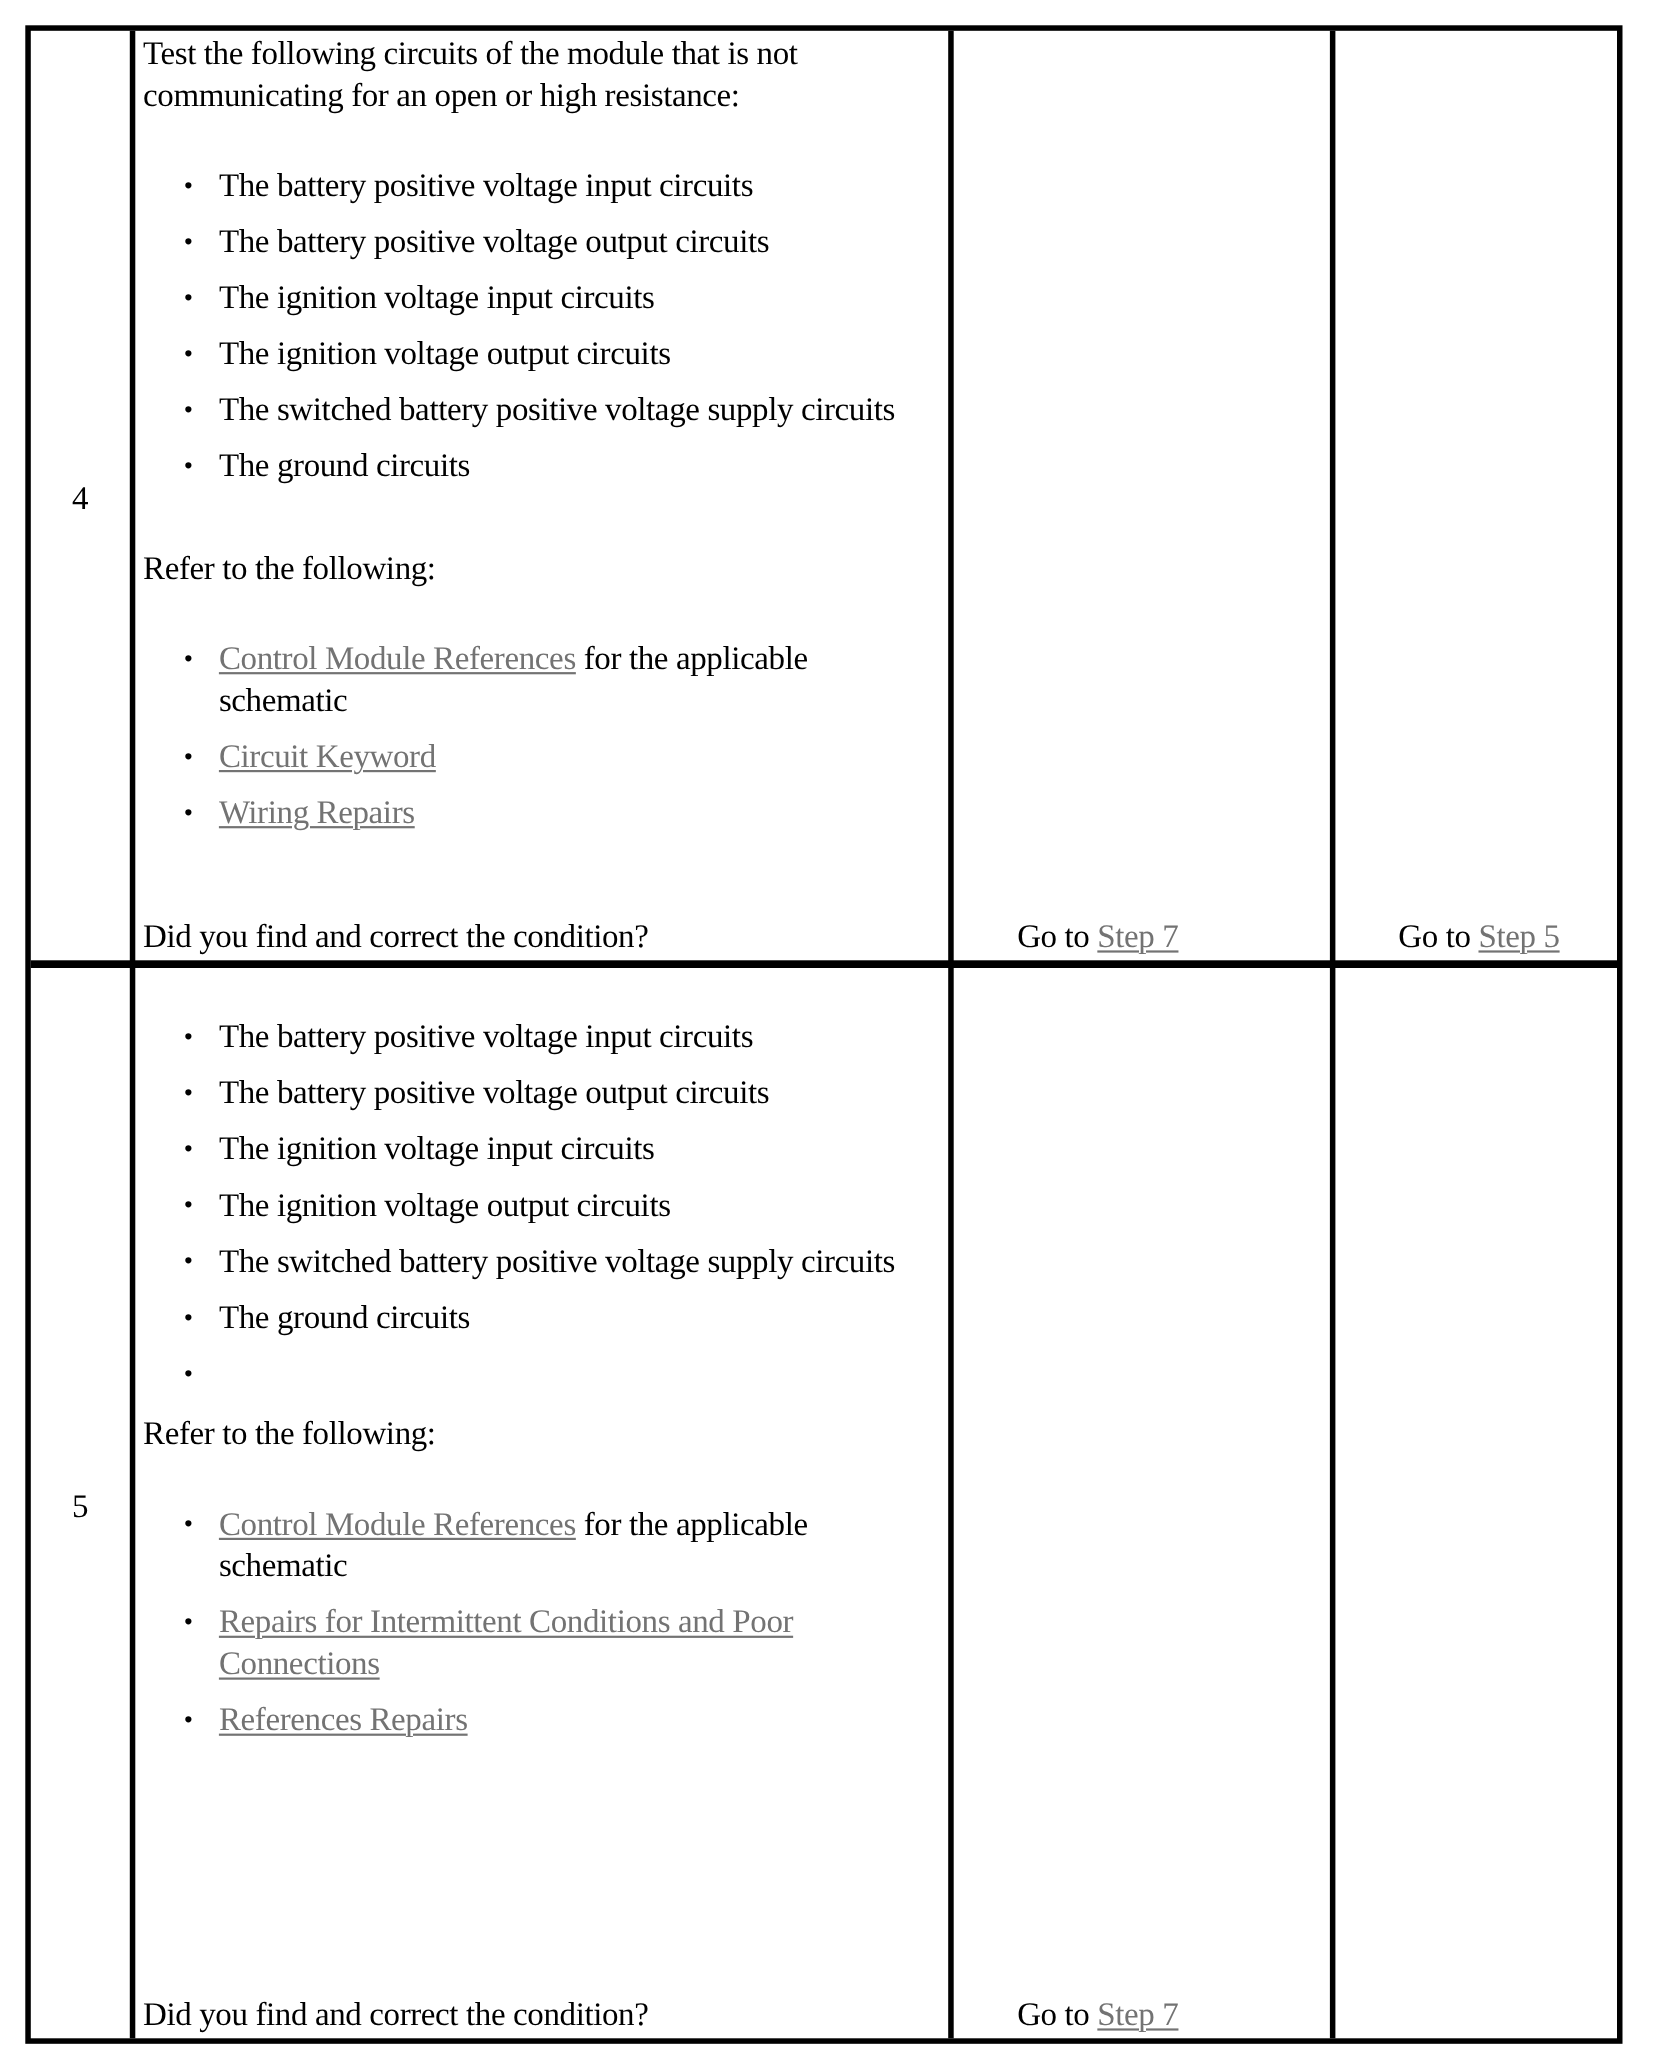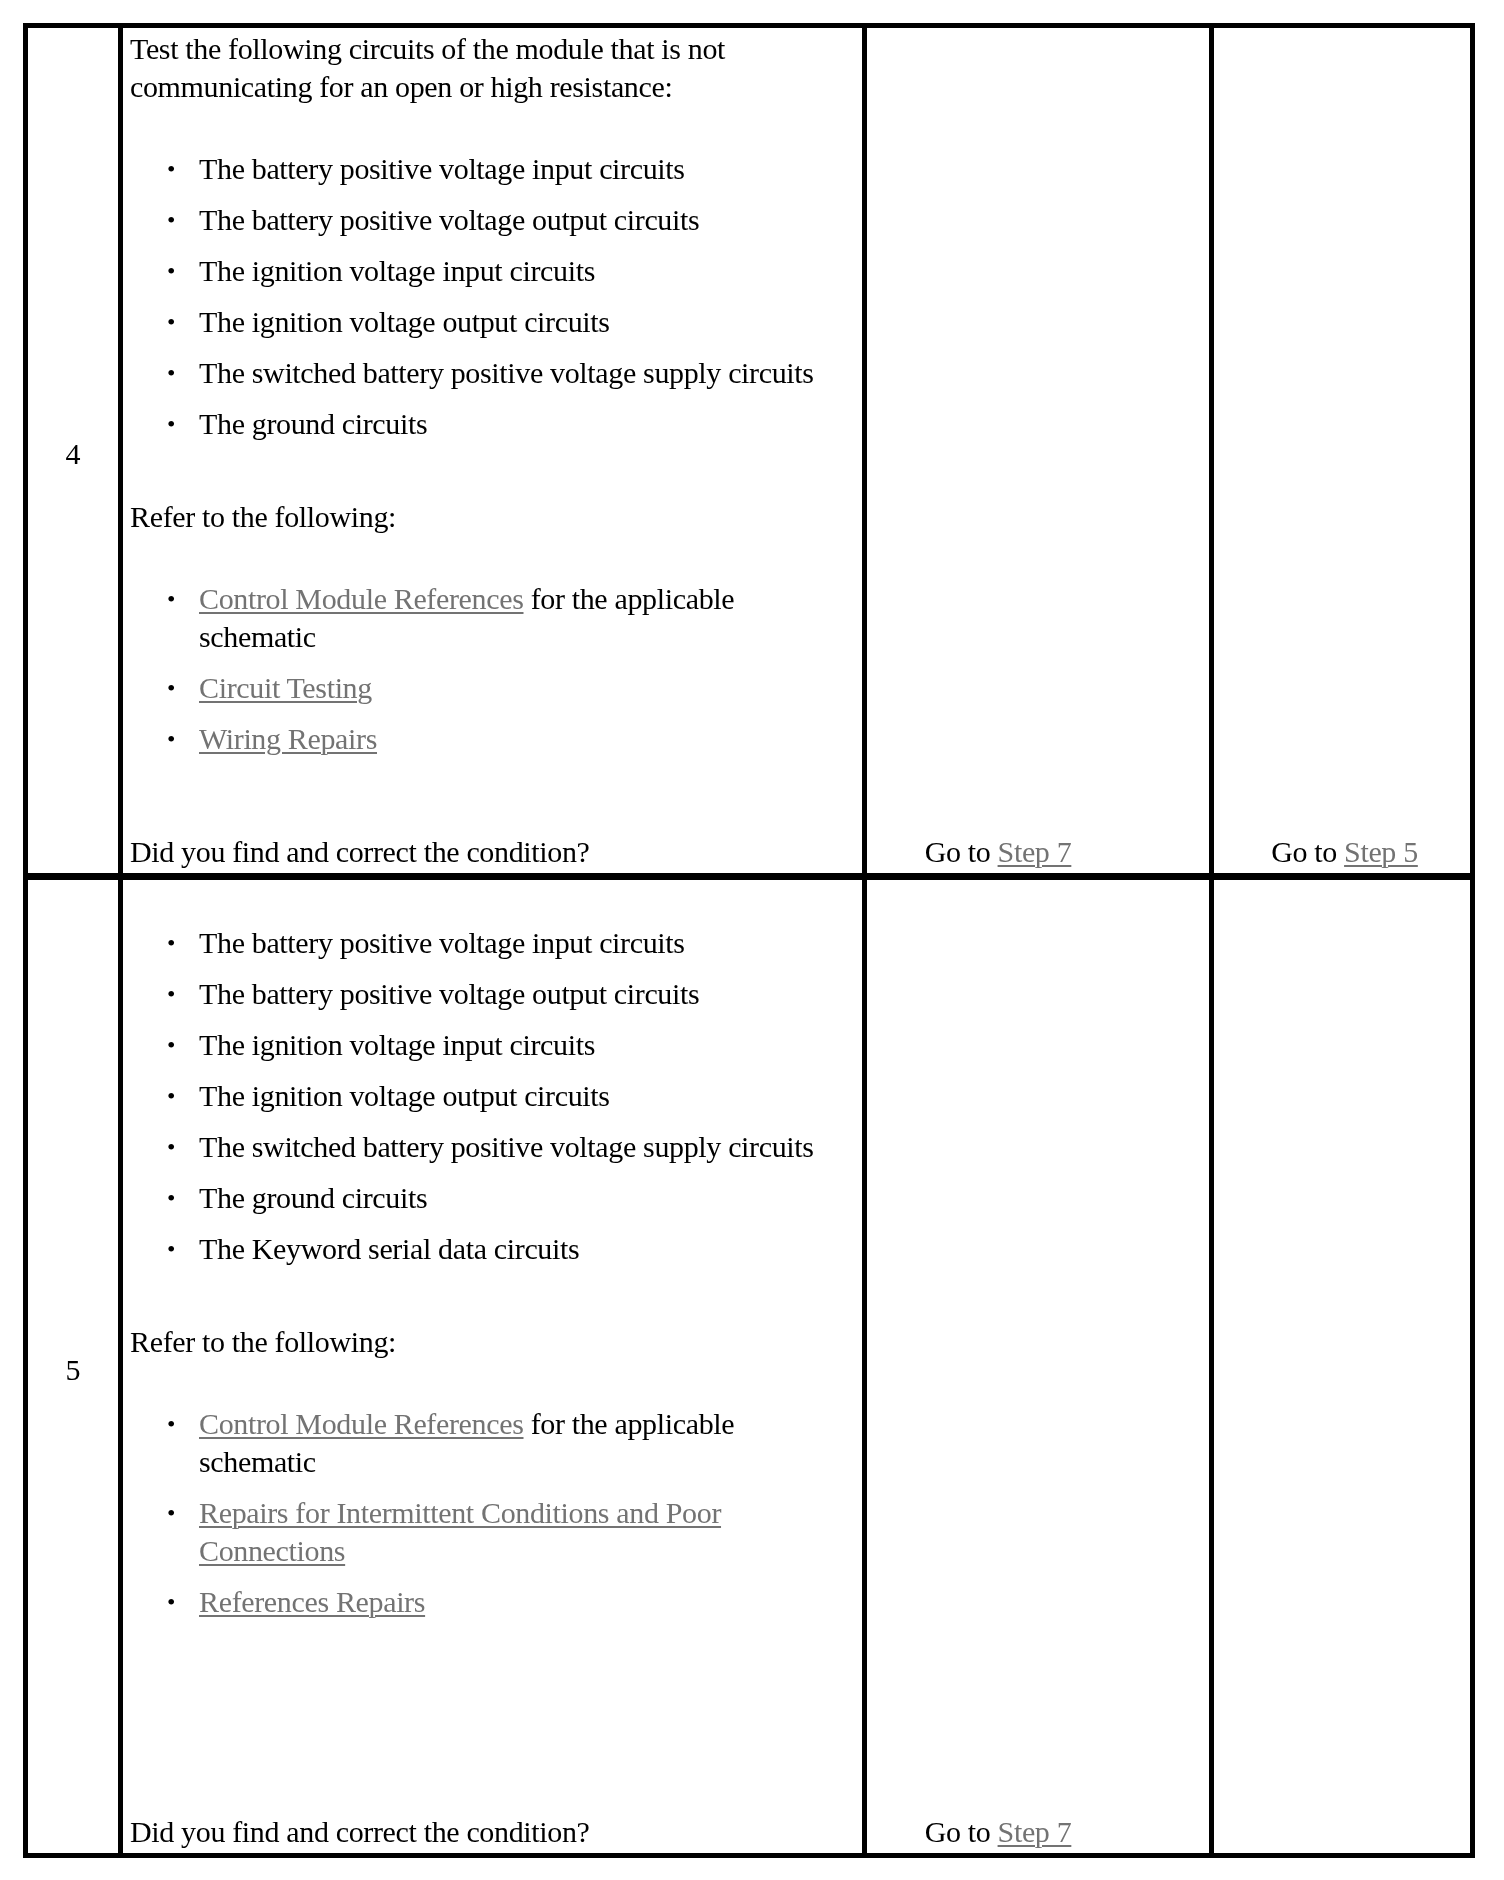--- a/index.html
+++ b/index.html
@@ -127,21 +127,21 @@
         <li><span class="bullet">•</span><span>The ignition voltage input circuits</span></li>
         <li><span class="bullet">•</span><span>The ignition voltage output circuits</span></li>
         <li><span class="bullet">•</span><span>The switched battery positive voltage supply circuits</span></li>
         <li><span class="bullet">•</span><span>The ground circuits</span></li>
       </ul>
       <div class="gap-refer"></div>
       <div class="txt">Refer to the following:</div>
       <div class="gap-intro"></div>
       <ul class="blist txt">
         <li><span class="bullet">•</span><a class="lnk" href="#">Control Module References</a><span> for the applicable schematic</span></li>
-        <li><span class="bullet">•</span><a class="lnk" href="#">Circuit Testing</a></li>
+        <li><span class="bullet">•</span><a class="lnk" href="#">Circuit Keyword</a></li>
         <li><span class="bullet">•</span><a class="lnk" href="#">Wiring Repairs</a></li>
       </ul>
       <div class="txt question">Did you find and correct the condition?</div>
     </div>
     <div class="cell yes">
       <div class="txt go"><span>Go to </span><a class="lnk" href="#">Step 7</a></div>
     </div>
     <div class="cell no">
       <div class="txt go"><span>Go to </span><a class="lnk" href="#">Step 5</a></div>
     </div>
@@ -155,21 +155,21 @@
     </div>
     <div class="cell action">
       <div class="gap-intro"></div>
       <ul class="blist txt">
         <li><span class="bullet">•</span><span>The battery positive voltage input circuits</span></li>
         <li><span class="bullet">•</span><span>The battery positive voltage output circuits</span></li>
         <li><span class="bullet">•</span><span>The ignition voltage input circuits</span></li>
         <li><span class="bullet">•</span><span>The ignition voltage output circuits</span></li>
         <li><span class="bullet">•</span><span>The switched battery positive voltage supply circuits</span></li>
         <li><span class="bullet">•</span><span>The ground circuits</span></li>
-        <li><span class="bullet">•</span><span>The Keyword serial data circuits</span></li>
+        <li><span class="bullet">•</span></li>
       </ul>
       <div class="gap-refer"></div>
       <div class="txt">Refer to the following:</div>
       <div class="gap-intro"></div>
       <ul class="blist txt">
         <li><span class="bullet">•</span><a class="lnk" href="#">Control Module References</a><span> for the applicable schematic</span></li>
         <li><span class="bullet">•</span><a class="lnk" href="#">Repairs for Intermittent Conditions and Poor Connections</a></li>
         <li><span class="bullet">•</span><a class="lnk" href="#">References Repairs</a></li>
       </ul>
       <div class="txt question">Did you find and correct the condition?</div>

